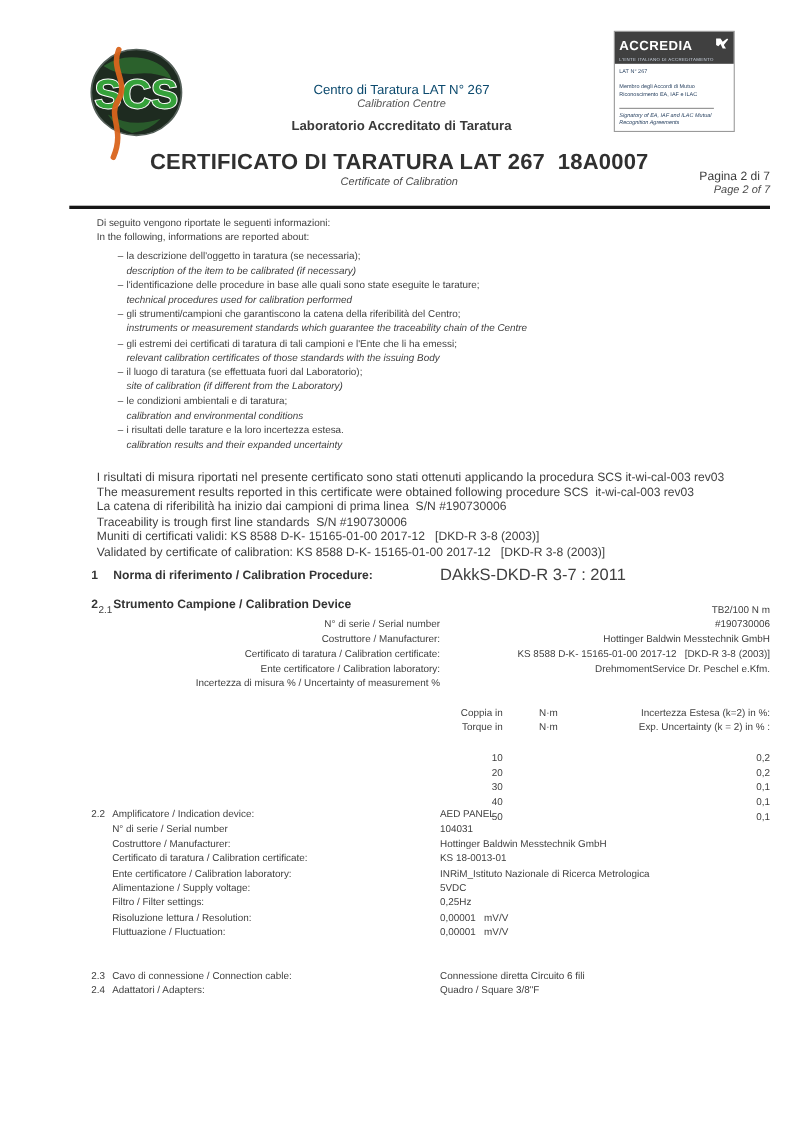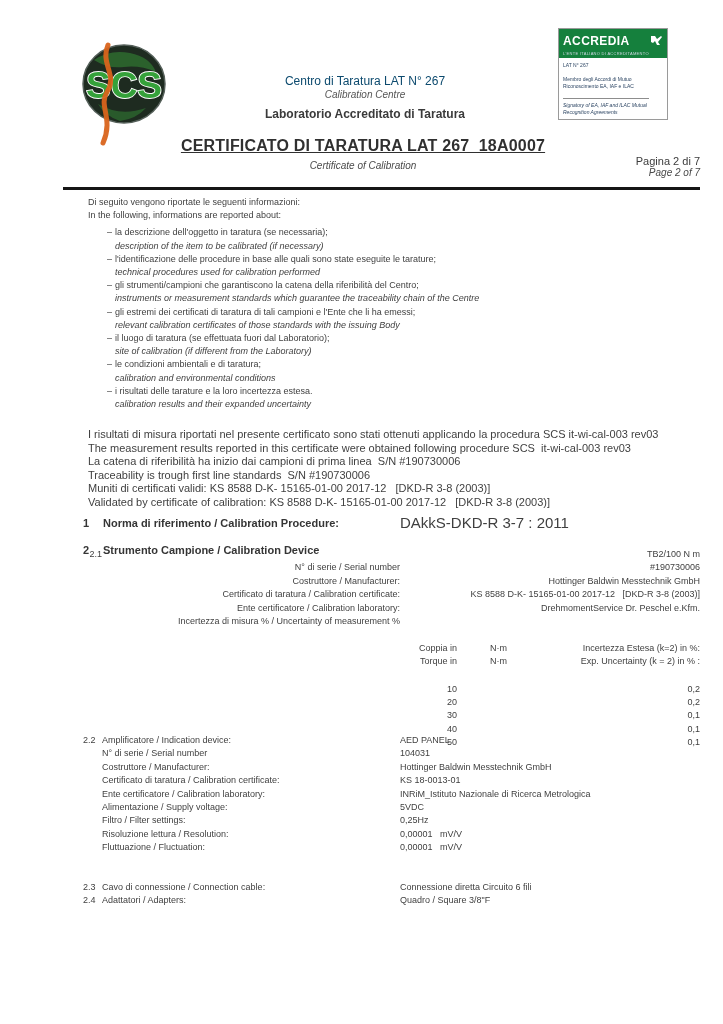--- a/index.html
+++ b/index.html
@@ -10,31 +10,31 @@
 
   
   .scs-logo{position:absolute;left:78px;top:42px;width:92px;height:104px;}
   .centre-text{position:absolute;left:205px;top:74px;width:320px;text-align:center;}
   .centre-text .c1{font-size:12px;color:#0c4a6e;}
   .centre-text .c2{font-size:10px;font-style:italic;color:#555;margin-top:1px;}
   .centre-text .c3{font-size:12px;font-weight:bold;color:#3a3a3a;margin-top:7px;}
 
   .accredia{position:absolute;left:558px;top:28px;width:110px;height:92px;
             border:1px solid #9a9a9a;background:#fff;box-sizing:border-box;}
-  .acc-head{background:#15803d;color:#fff;padding:3px 4px 2px 4px;}
+  .acc-head{background:#404040;color:#fff;padding:3px 4px 2px 4px;}
   .acc-brand-row{display:flex;justify-content:space-between;align-items:center;}
   .acc-brand{font-weight:bold;font-size:12px;letter-spacing:0.4px;}
   .acc-sub{font-size:4px;letter-spacing:0.3px;margin-top:1px;color:#cdd6e2;}
   .acc-body{padding:4px 4px 0 4px;font-size:5px;color:#2c4563;line-height:1.5;}
   .acc-lat{margin-bottom:6px;}
   .acc-mem{margin-bottom:7px;width:80px;}
   .acc-sig{border-top:1px solid #8d8d8d;padding-top:3px;font-style:italic;width:86px;}
 
   .title{position:absolute;left:63px;top:137px;width:600px;text-align:center;
-         font-size:16px;font-weight:bold;color:#303030;letter-spacing:0.2px;text-decoration:underline;}
+         font-size:20px;font-weight:bold;color:#303030;letter-spacing:0.2px;}
   .title-sub{position:absolute;left:63px;top:160px;width:600px;text-align:center;
              font-size:10px;font-style:italic;color:#4a4a4a;}
   .page-num{position:absolute;left:590px;top:155px;width:110px;text-align:right;}
   .page-num .p1{font-size:11px;color:#3c3c3c;}
   .page-num .p2{font-size:10px;font-style:italic;color:#4a4a4a;}
 
   .rule{position:absolute;left:63px;top:187px;width:637px;height:3px;background:#161616;}
 
   
   .intro{position:absolute;left:88px;top:196px;width:575px;font-size:9px;line-height:13.2px;}

